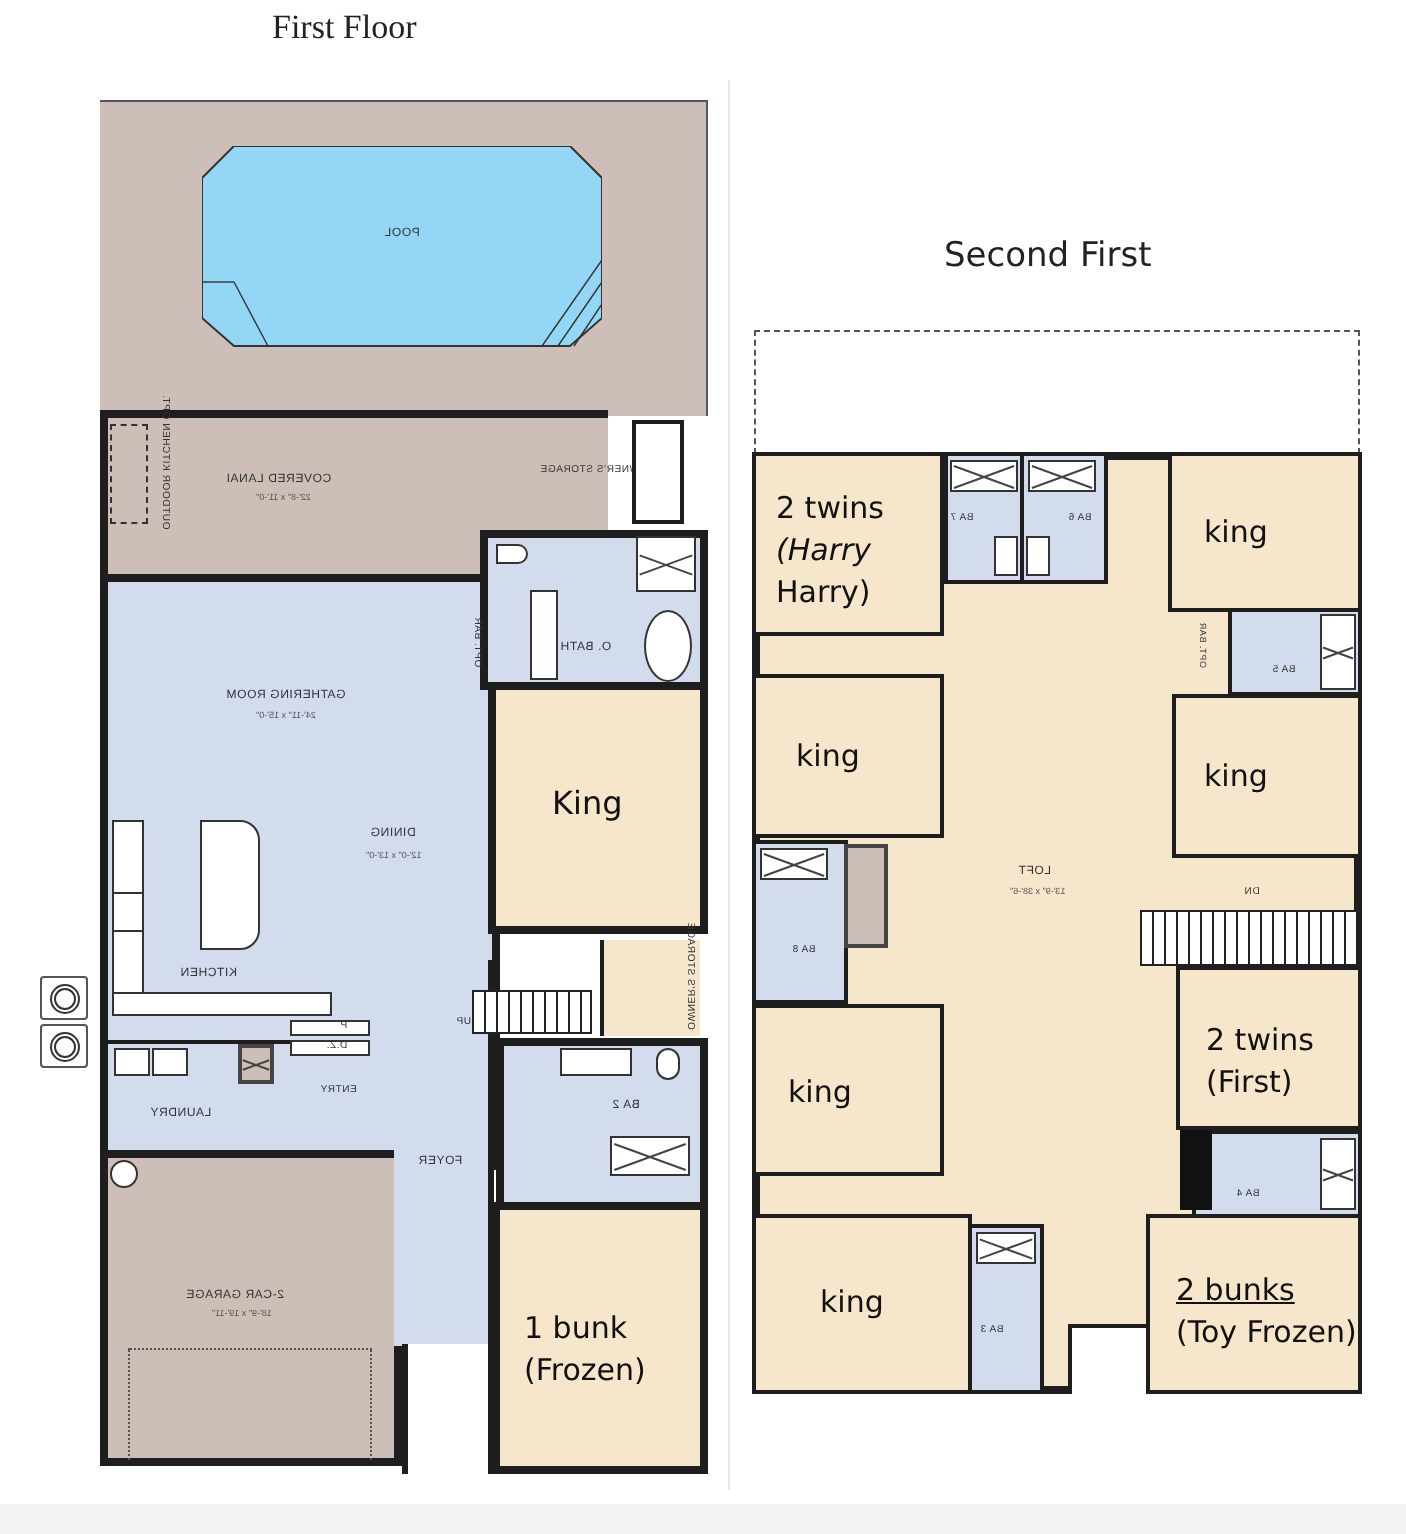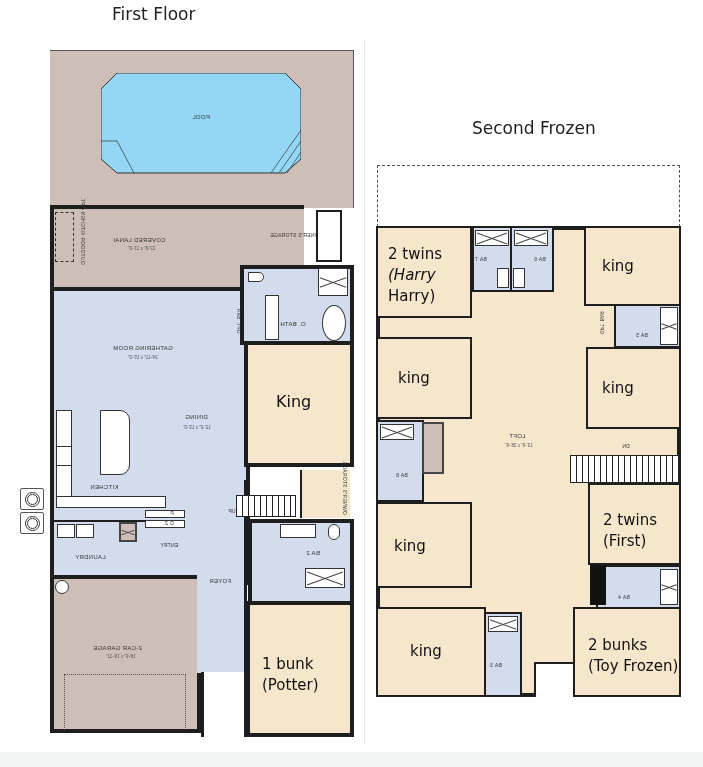--- a/index.html
+++ b/index.html
@@ -25,21 +25,21 @@
   .stairs{background:repeating-linear-gradient(90deg,#fff 0 5px,#222 5px 6px);border:1.5px solid #222;}
   .divider{background:#e8e8e8;}
   .shadow{background:#f2f3f3;}
 </style>
 </head>
 <body>
 
 <div class="abs shadow" style="left:0;top:752px;width:703px;height:15px;"></div>
 <div class="abs divider" style="left:364px;top:40px;width:1px;height:705px;"></div>
 
-<div class="abs title" style="left:112px;top:4px;">First Floor</div>
+<div class="abs title" style="left:136px;top:4px;font-family:Liberation Serif, serif;">First Floor</div>
 
 <div>
 
   <div class="abs pool-area" style="left:50px;top:50px;width:304px;height:158px;border-top:1px solid #555;border-right:1px solid #555;"></div>
 
   <svg class="abs" style="left:101px;top:73px;" width="200" height="102" viewBox="0 0 200 102">
     <polygon points="16,0 184,0 200,16 200,86 184,100 16,100 0,86 0,16" fill="#93d6f5" stroke="#333" stroke-width="1"></polygon>
     <line x1="0" y1="68" x2="16" y2="68" stroke="#333" stroke-width="0.7"></line>
     <line x1="16" y1="68" x2="33" y2="100" stroke="#333" stroke-width="0.7"></line>
     <line x1="200" y1="57" x2="170" y2="100" stroke="#333" stroke-width="0.7"></line>
@@ -113,24 +113,24 @@
   <div class="abs tiny" style="left:318px;top:485px;transform:rotate(90deg) scaleX(-1);font-size:5px;">OWNER'S STORAGE</div>
 
   <div class="abs bath wall" style="left:248px;top:519px;width:106px;height:86px;"></div>
   <div class="abs tiny" style="left:306px;top:550px;">BA 2</div>
   <div class="abs fixture" style="left:280px;top:524px;width:36px;height:14px;"></div>
   <div class="abs fixture" style="left:328px;top:524px;width:12px;height:16px;border-radius:6px;"></div>
   <div class="abs shower" style="left:305px;top:568px;width:40px;height:20px;"></div>
 
   <div class="abs bed wall" style="left:246px;top:601px;width:108px;height:136px;"></div>
   <div class="abs label" style="left:262px;top:655px;">1 bunk</div>
-  <div class="abs label" style="left:262px;top:676px;">(Potter)</div>
+  <div class="abs label" style="left:262px;top:676px;">(Frozen)</div>
 </div>
 
-<div class="abs title" style="left:472px;top:118px;">Second Frozen</div>
+<div class="abs title" style="left:472px;top:118px;">Second First</div>
 
 <div>
   <div class="abs" style="left:377px;top:165px;width:303px;height:62px;border:1px dashed #555;border-bottom:none;"></div>
 
   <div class="abs bed wall" style="left:376px;top:226px;width:305px;height:471px;"></div>
   <div class="abs tiny" style="left:509px;top:433px;">LOFT</div>
   <div class="abs tiny-dim" style="left:505px;top:443px;">13'-9" x 38'-6"</div>
 
   <div class="abs bed thin" style="left:376px;top:226px;width:96px;height:92px;"></div>
   <div class="abs label" style="left:388px;top:245px;">2 twins</div>
@@ -182,15 +182,15 @@
 
   <div class="abs bed thin" style="left:376px;top:607px;width:110px;height:90px;"></div>
   <div class="abs label" style="left:410px;top:642px;">king</div>
 
   <div class="abs bath thin" style="left:484px;top:612px;width:38px;height:85px;"></div>
   <div class="abs shower" style="left:488px;top:616px;width:30px;height:16px;"></div>
   <div class="abs tiny" style="left:490px;top:662px;font-size:5px;">BA 3</div>
   <div class="abs" style="left:534px;top:662px;width:42px;height:35px;background:#fff;border:2px solid #1e1e1e;border-bottom:none;"></div>
 
   <div class="abs bed thin" style="left:573px;top:607px;width:108px;height:90px;"></div>
-  <div class="abs label" style="left:588px;top:636px;">2 bunks</div>
+  <div class="abs label" style="left:588px;top:636px;text-decoration:underline;">2 bunks</div>
   <div class="abs label" style="left:588px;top:657px;">(Toy Frozen)</div>
 </div>
 
 </body></html>

